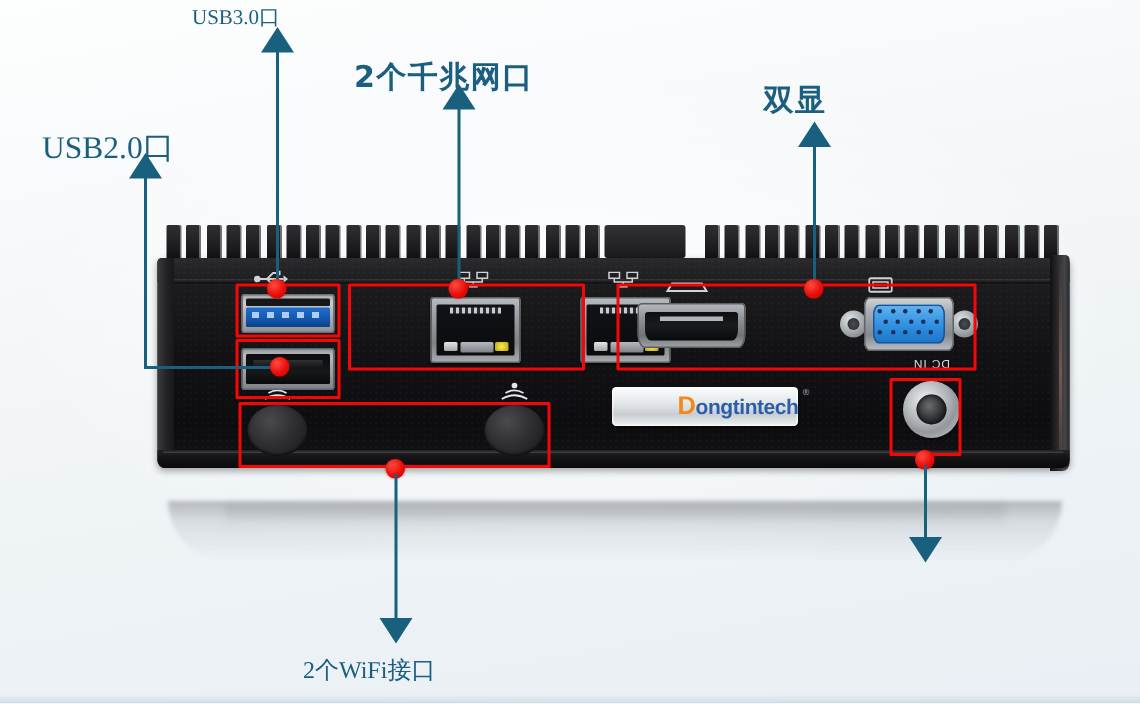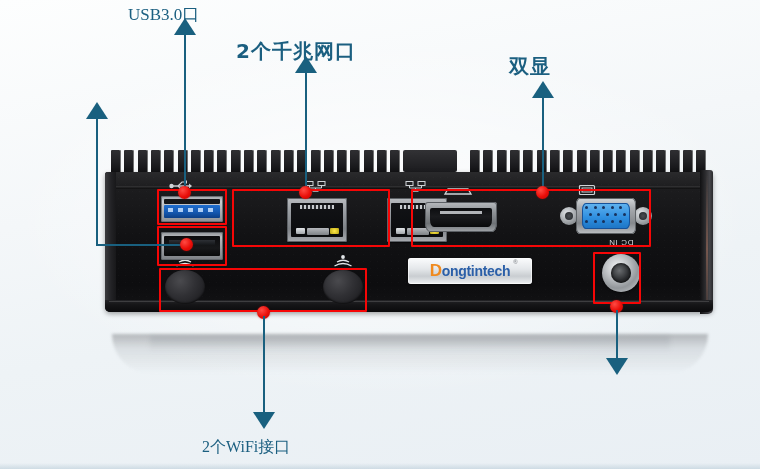--- a/index.html
+++ b/index.html
@@ -159,21 +159,21 @@
   .dc-label{position:absolute;left:492px;top:88px;width:48px;text-align:center;
     font-family:"Liberation Sans",sans-serif;font-size:8px;letter-spacing:.6px;
     color:#d8dbde;transform:rotate(180deg);}
 
   
   .brand{position:absolute;left:303px;top:108px;width:124px;height:26px;
     background:linear-gradient(180deg,#fbfcfd 0%,#e4e7ea 42%,#c9cdd1 70%,#eef0f2 100%);
     border-radius:3px;box-shadow:0 1px 2px rgba(0,0,0,.5),inset 0 0 0 1px rgba(255,255,255,.6);
     display:flex;align-items:center;justify-content:center;}
   .brand .bt{font-family:"Liberation Sans",sans-serif;font-weight:bold;font-size:14px;
-    color:#2a5fa8;letter-spacing:-.3px;position:relative;}
+    color:#2a5fa8;letter-spacing:-.3px;position:relative;padding-left:44px;}
   .brand .bt .d{color:#f08a1e;font-size:17px;}
   .brand .bt .r{position:absolute;top:-2px;right:-7px;font-size:6px;color:#8d9196;}
 
   
   .silk{position:absolute;font-family:"DejaVu Sans",sans-serif;color:#cfd3d7;line-height:1;}
   .silk svg{display:block;}
 
   
   .hl{position:absolute;border:2px solid #f60606;border-radius:1px;box-sizing:border-box;}
 
@@ -379,28 +379,31 @@
   <div class="hl" style="left:157px;top:189px;width:70px;height:36px;"></div>
   <div class="hl" style="left:157px;top:226px;width:70px;height:40px;"></div>
   <div class="hl" style="left:232px;top:189px;width:158px;height:58px;"></div>
   <div class="hl" style="left:411px;top:189px;width:240px;height:58px;"></div>
   <div class="hl" style="left:159px;top:268px;width:208px;height:44px;"></div>
   <div class="hl" style="left:593px;top:252px;width:48px;height:52px;"></div>
 
   <div class="lead lead-v" style="left:184px;top:32px;height:160px;"></div>
   <div class="arrow arrow-up" style="left:174px;top:18px;"></div>
   <div class="dot" style="left:178px;top:186px;"></div>
-  <div class="lbl mix" style="left:128px;top:3px;font-size:17px;">
+  <div class="lbl mix" style="left:128px;top:3px;font-size:14px;">
     <span>USB3.0口</span>
   </div>
 
   <div class="lead lead-v" style="left:96px;top:116px;height:130px;"></div>
   <div class="lead lead-h" style="left:96px;top:244px;width:90px;"></div>
   <div class="arrow arrow-up" style="left:86px;top:102px;"></div>
   <div class="dot" style="left:180px;top:238px;"></div>
+  <div class="lbl mix" style="left:28px;top:84px;font-size:21px;">
+    <span>USB2.0口</span>
+  </div>
 
   <div class="lead lead-v" style="left:305px;top:70px;height:122px;"></div>
   <div class="arrow arrow-up" style="left:295px;top:56px;"></div>
   <div class="dot" style="left:299px;top:186px;"></div>
   <div class="lbl cn" style="left:236px;top:38px;font-size:20px;letter-spacing:1px;">
     <span>2个千兆网口</span>
   </div>
 
   <div class="lead lead-v" style="left:542px;top:95px;height:98px;"></div>
   <div class="arrow arrow-up" style="left:532px;top:81px;"></div>

